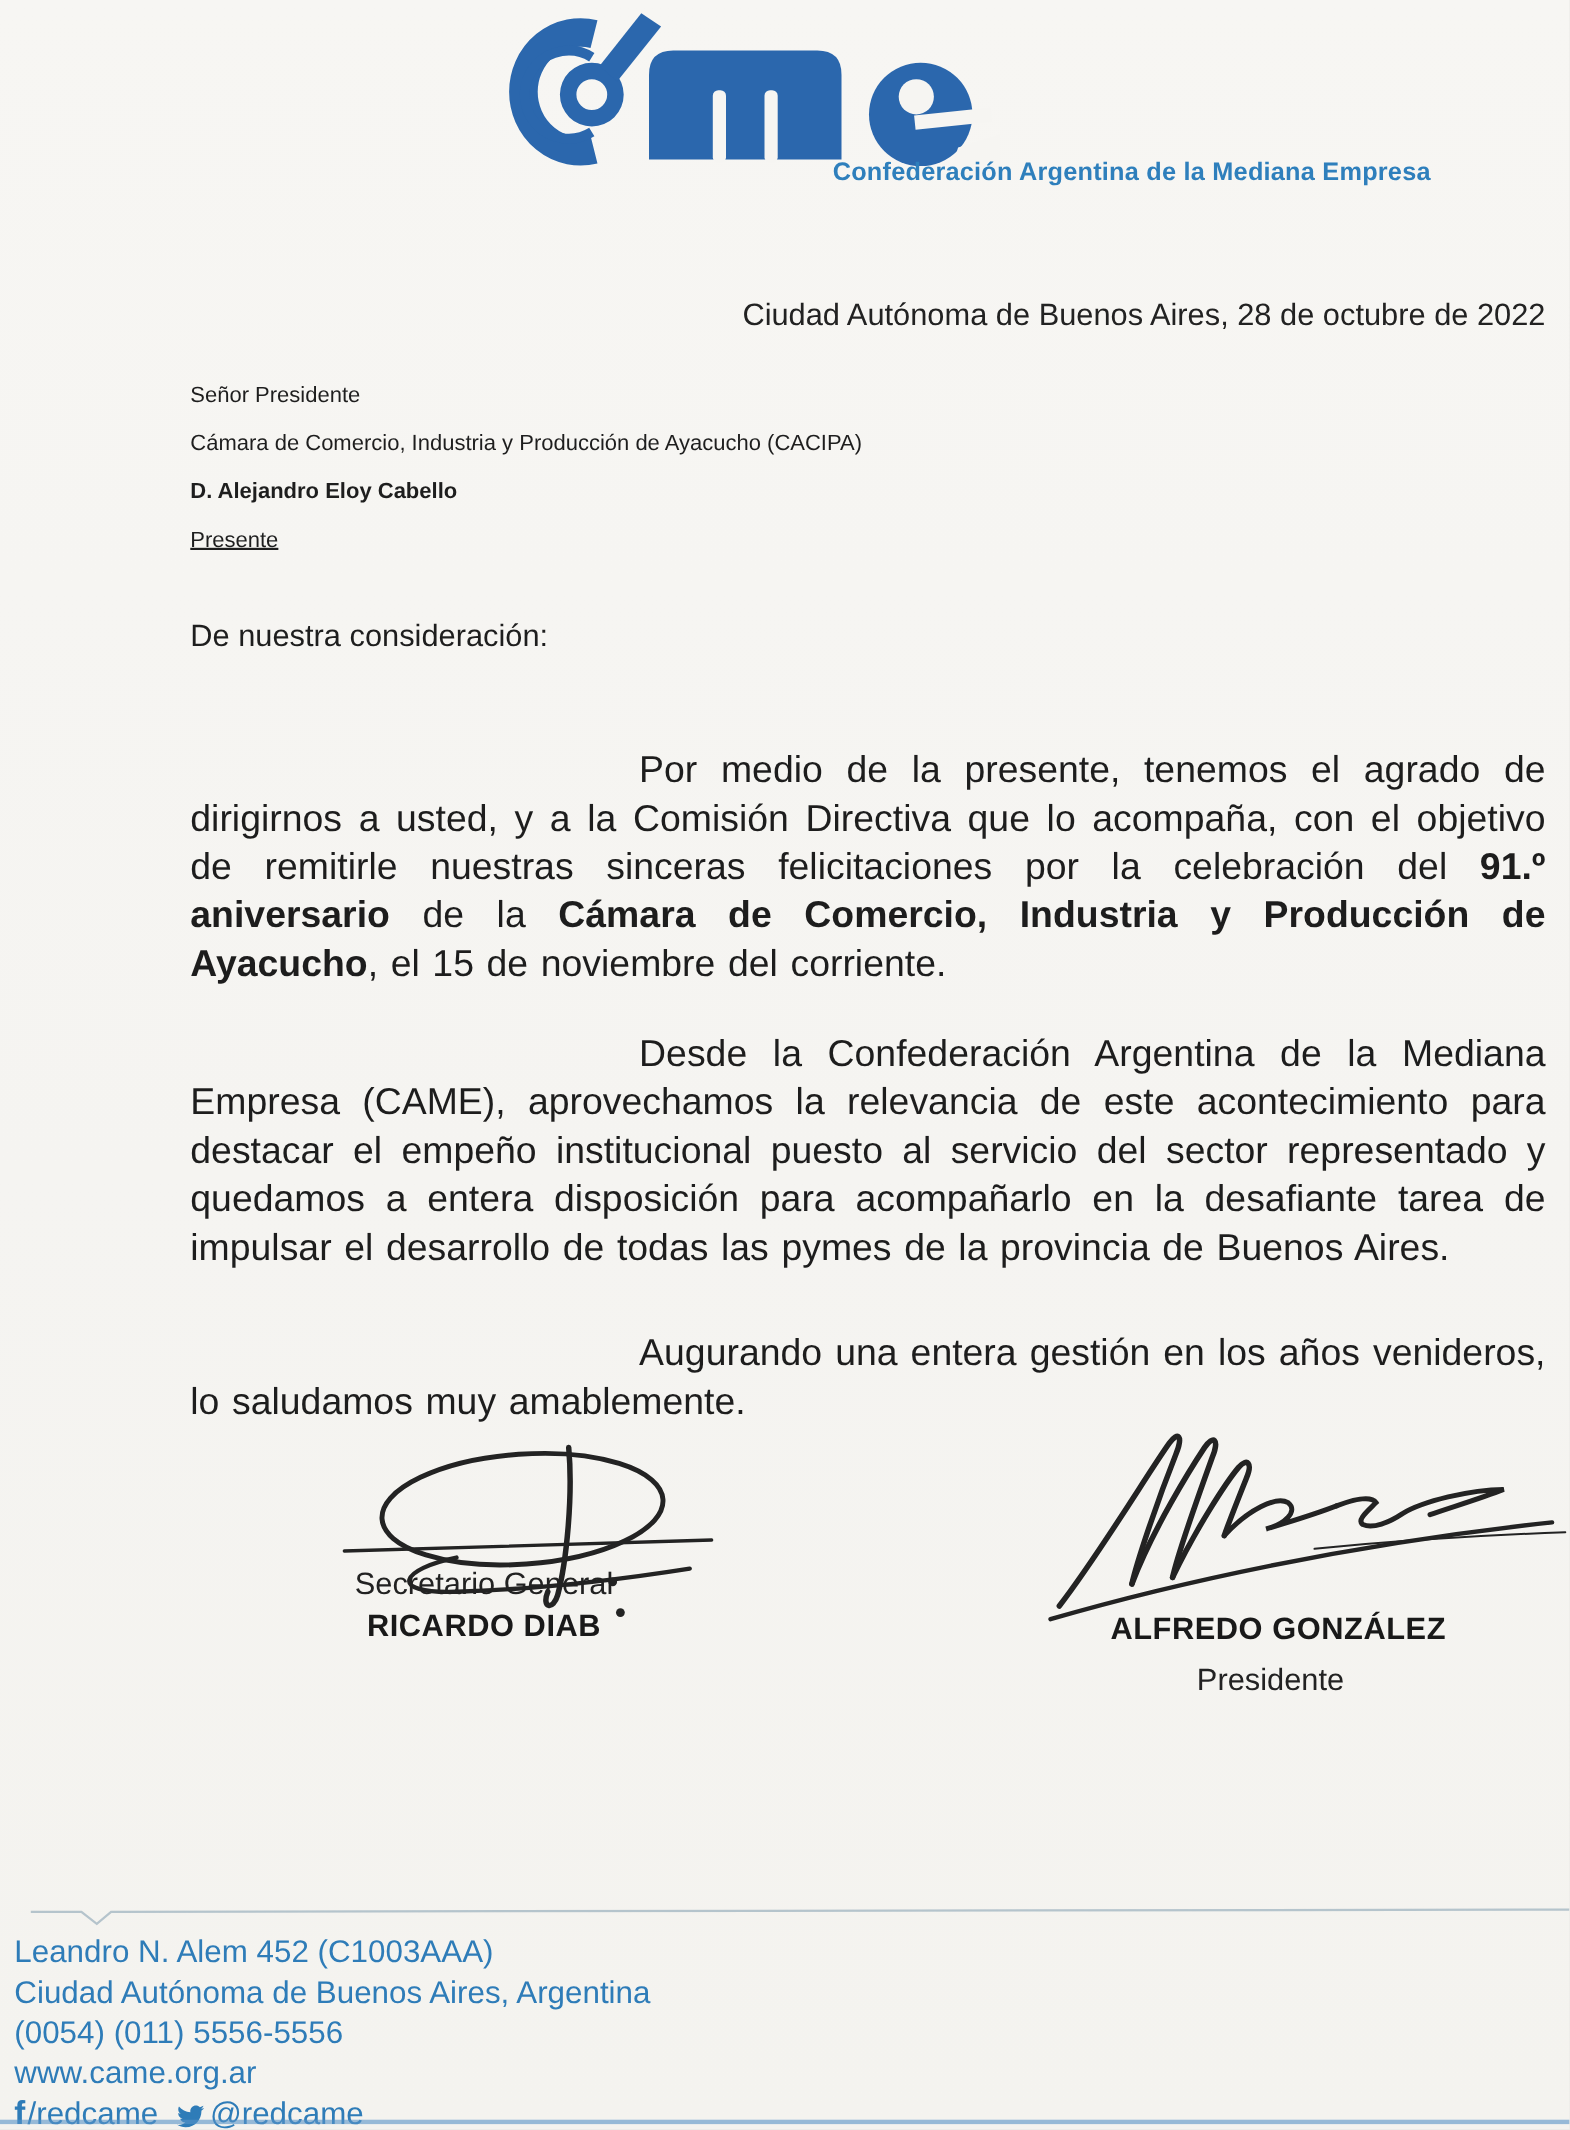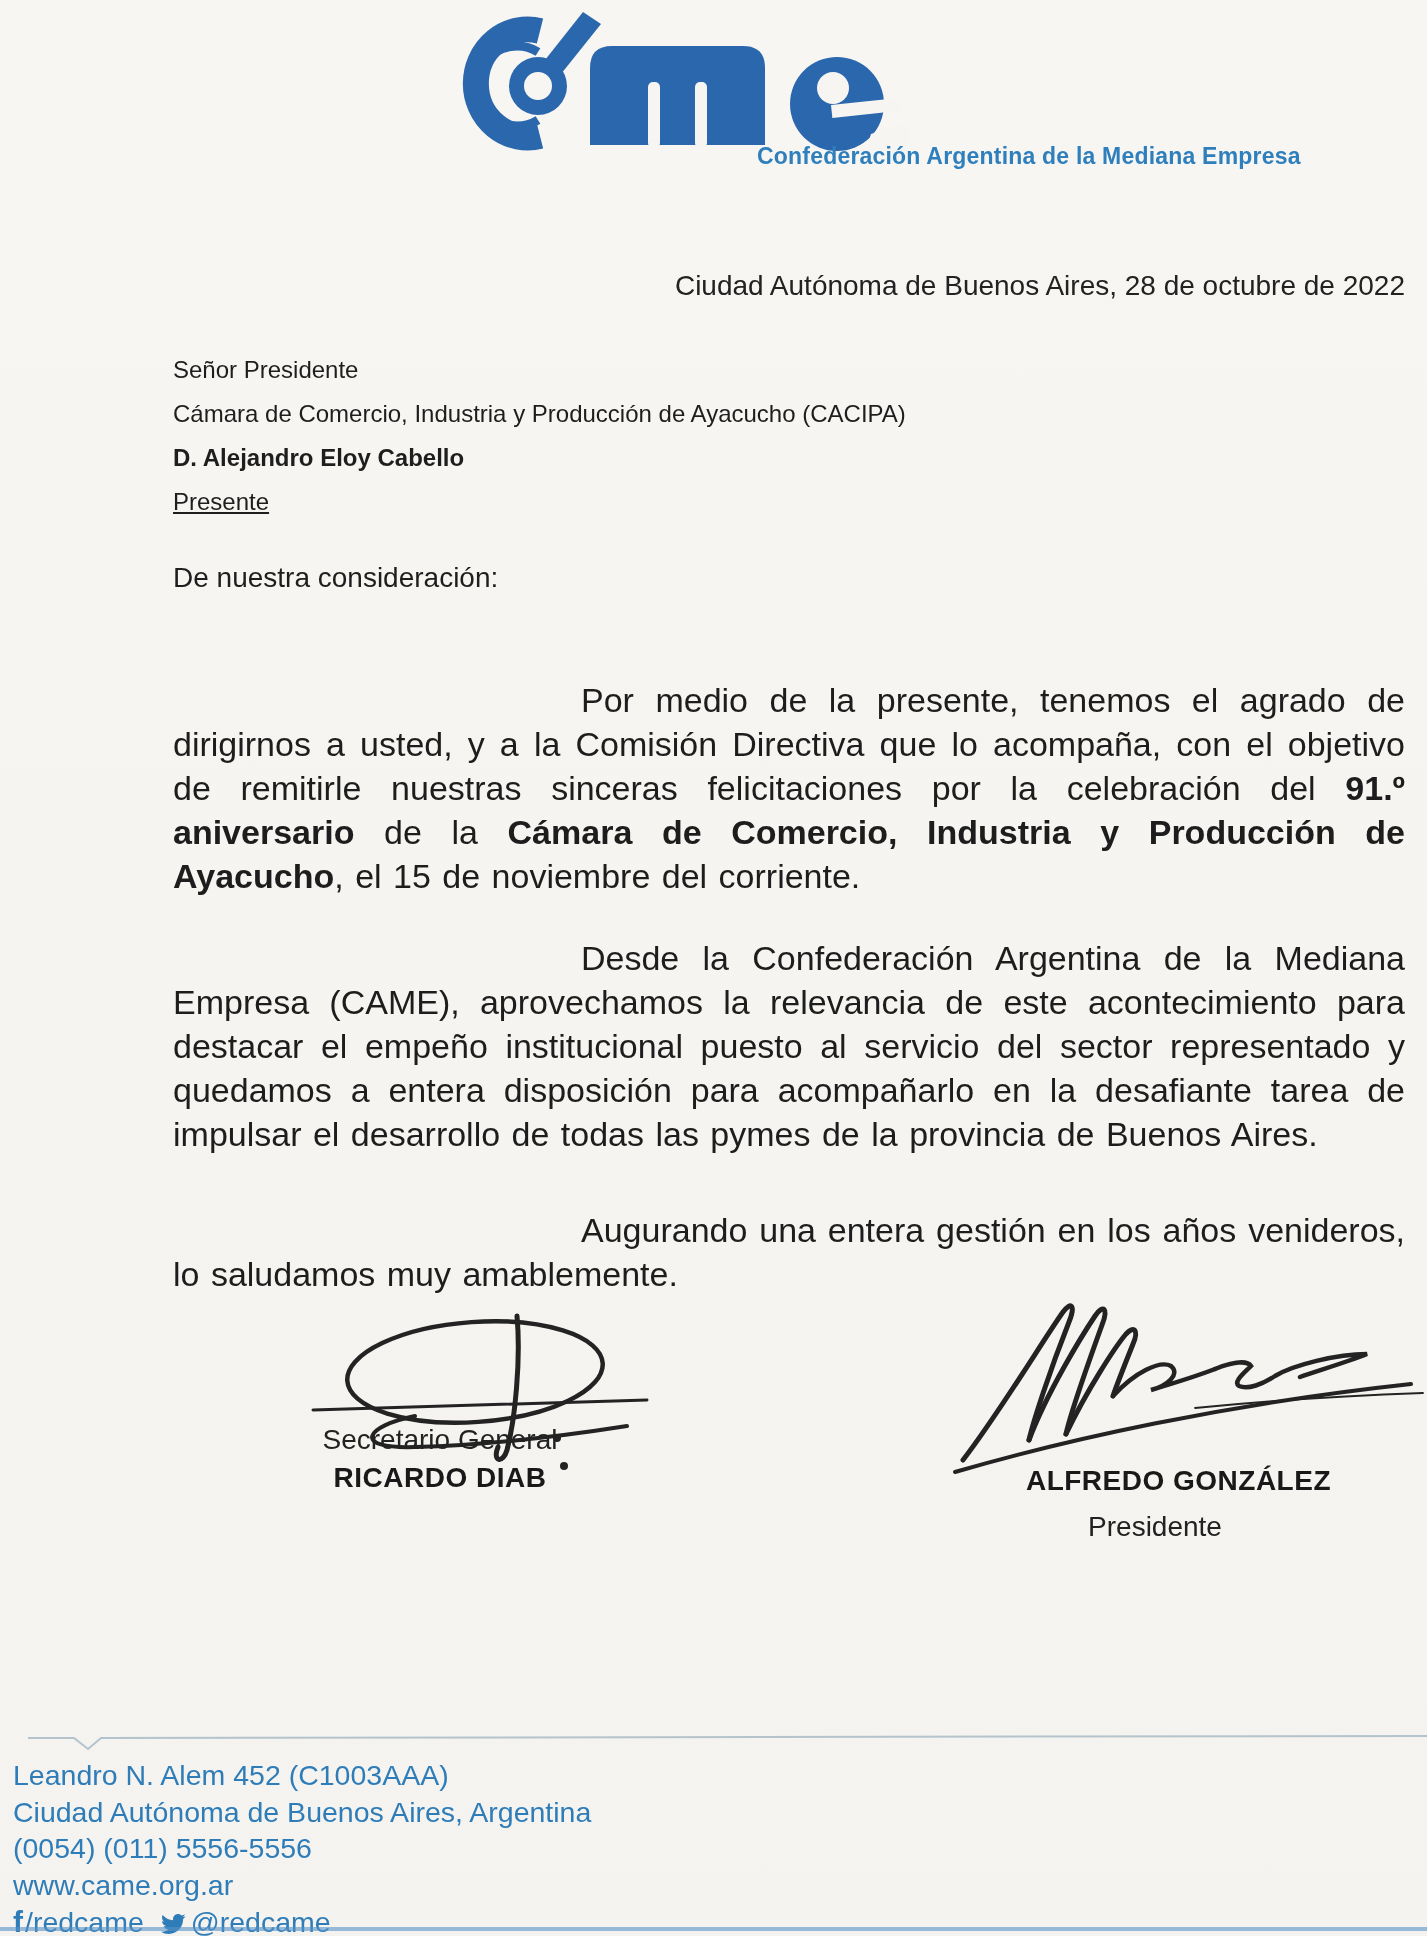--- a/index.html
+++ b/index.html
@@ -20,22 +20,22 @@
   .tagline{
     position:absolute;left:757px;top:143px;
     font-size:23px;font-weight:bold;color:#2e7fbc;letter-spacing:.2px;
   }
   
   .dateline{
     position:absolute;left:173px;top:270px;width:1232px;
     text-align:right;font-size:28px;color:#222;
   }
   .recipient{
-    position:absolute;left:173px;top:348px;width:1100px;
-    font-size:24px;line-height:44px;
+    position:absolute;left:173px;top:337px;width:1100px;
+    font-size:20px;line-height:44px;
   }
   .recipient .bold{font-weight:bold;}
   .recipient .underline{text-decoration:underline;}
   .salutation{
     position:absolute;left:173px;top:562px;font-size:28px;
   }
   .para{
     position:absolute;left:173px;width:1232px;
     font-size:34px;line-height:44px;
     text-align:justify;text-indent:408px;
@@ -52,21 +52,21 @@
   .sig-name{
     position:absolute;width:420px;text-align:center;
     font-size:28px;font-weight:bold;letter-spacing:.5px;color:#191919;
   }
   .sig-title{
     position:absolute;width:420px;text-align:center;
     font-size:28px;color:#222;
   }
   #sig-left-name{left:230px;top:1462px;}
   #sig-left-title{left:230px;top:1424px;}
-  #sig-right-name{left:911px;top:1465px;text-align:right;}
+  #sig-right-name{left:952px;top:1465px;}
   #sig-right-title{left:945px;top:1511px;}
   
   .footer-divider{position:absolute;left:0;top:1728px;}
   .footer{
     position:absolute;left:13px;top:1757px;
     font-size:28.5px;line-height:36.5px;color:#2e7cb8;
   }
   .footer-line{white-space:nowrap;}
   .social{display:flex;align-items:center;margin-top:1px;}
   .fb-glyph{

